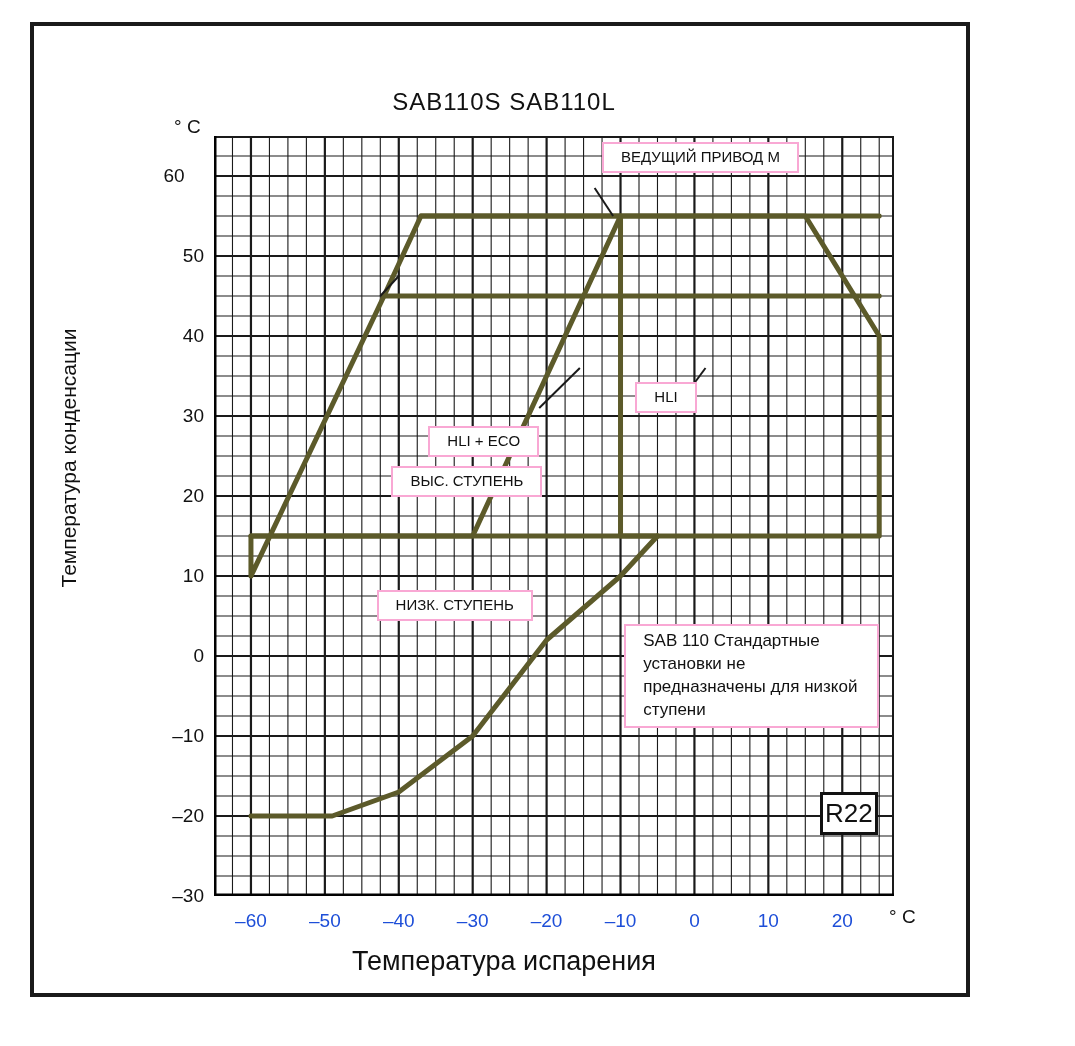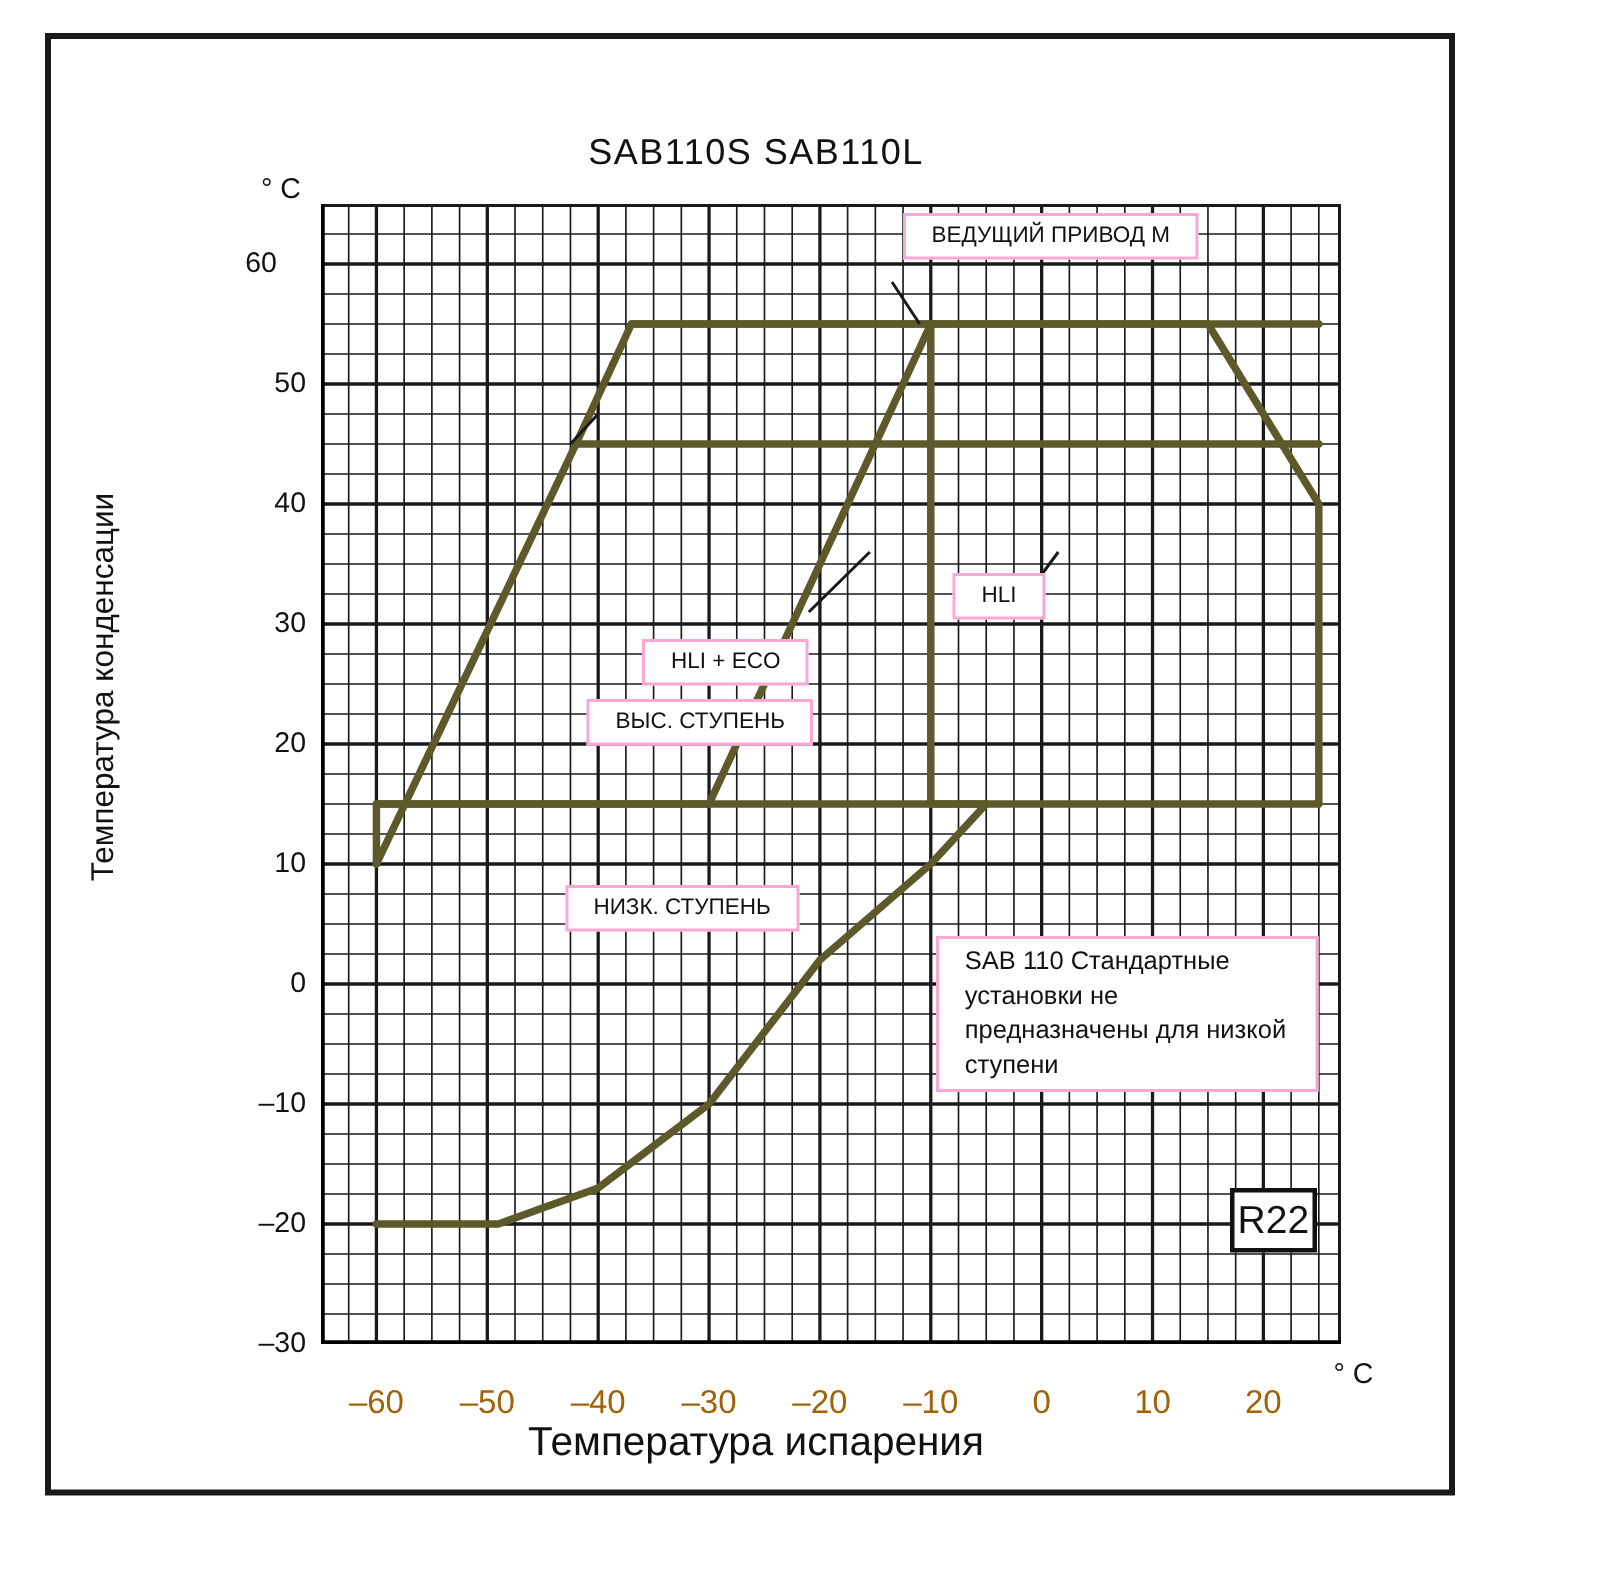--- a/index.html
+++ b/index.html
@@ -111,26 +111,26 @@
   }
   #y-ticks {
     position: absolute;
     left: 100px;
     top: 110px;
     width: 70px;
     height: 760px;
   }
   .xtick {
     position: absolute;
-    top: 16px;
+    top: 4px;
     width: 70px;
     margin-left: -35px;
     text-align: center;
-    font-size: 22px;
-    color: #a16207;
+    font-size: 19px;
+    color: #1d4ed8;
   }
   #x-ticks {
     position: absolute;
     left: 180px;
     top: 880px;
     width: 680px;
     height: 30px;
   }
 
   

